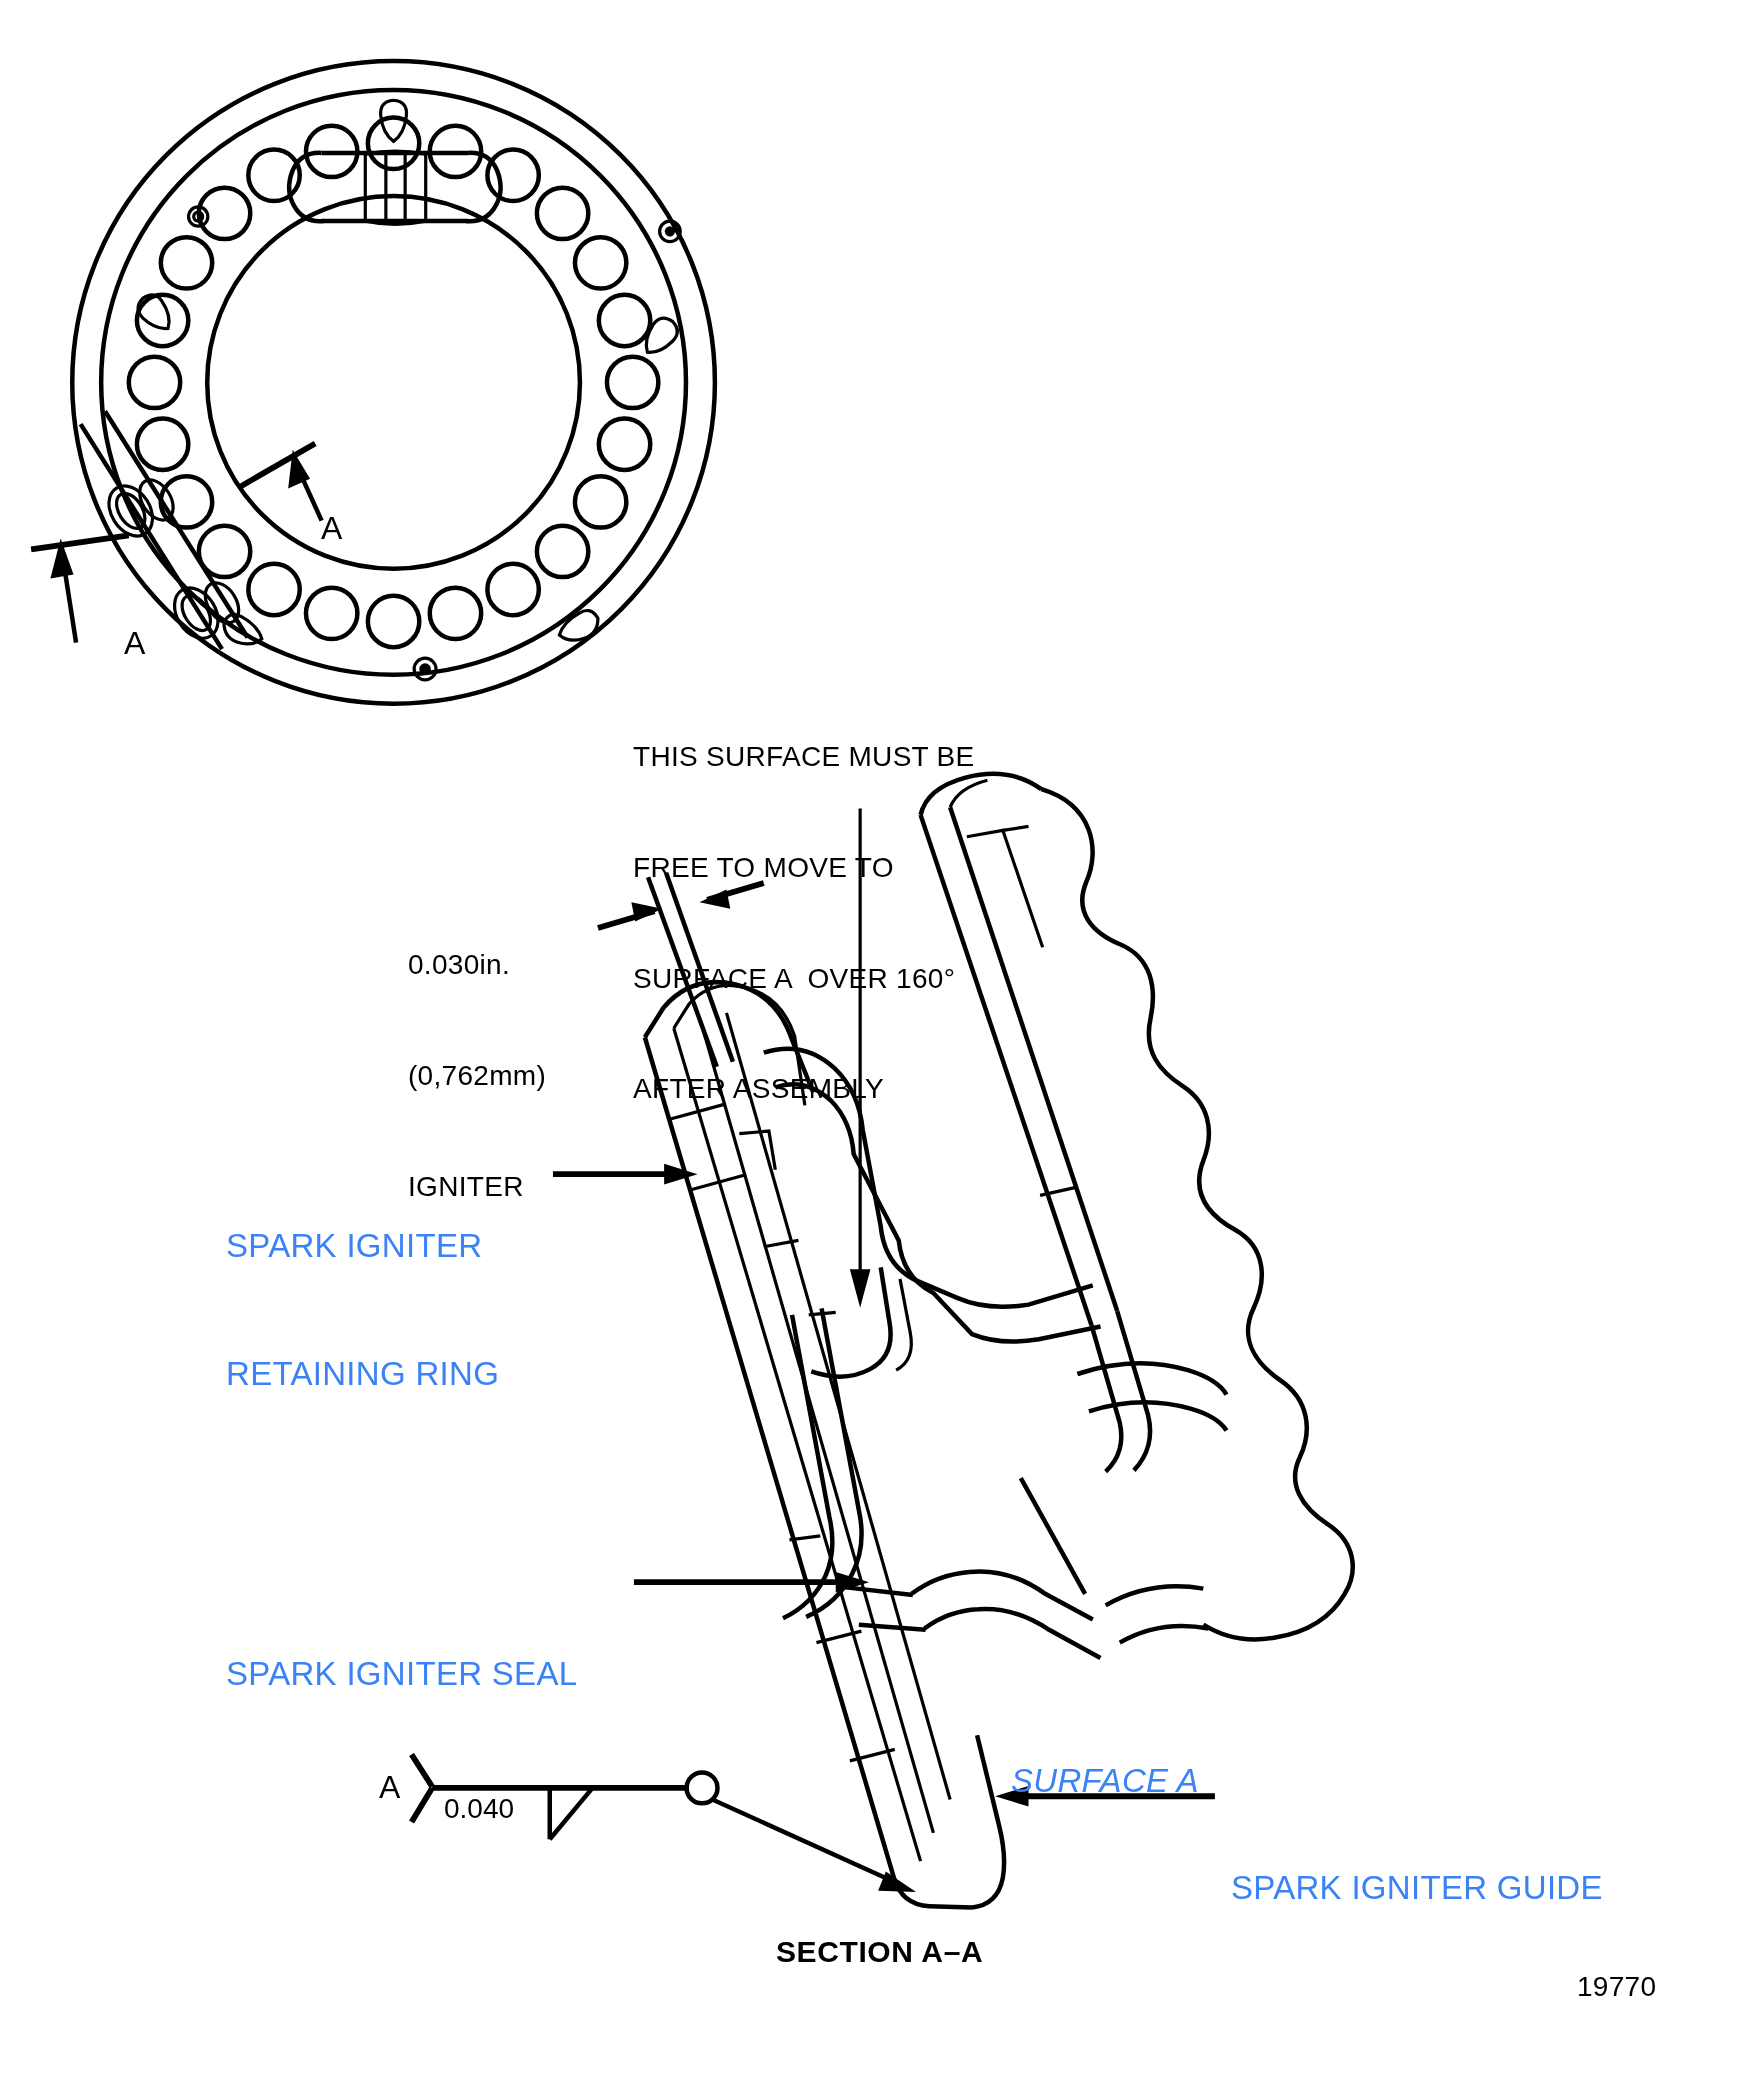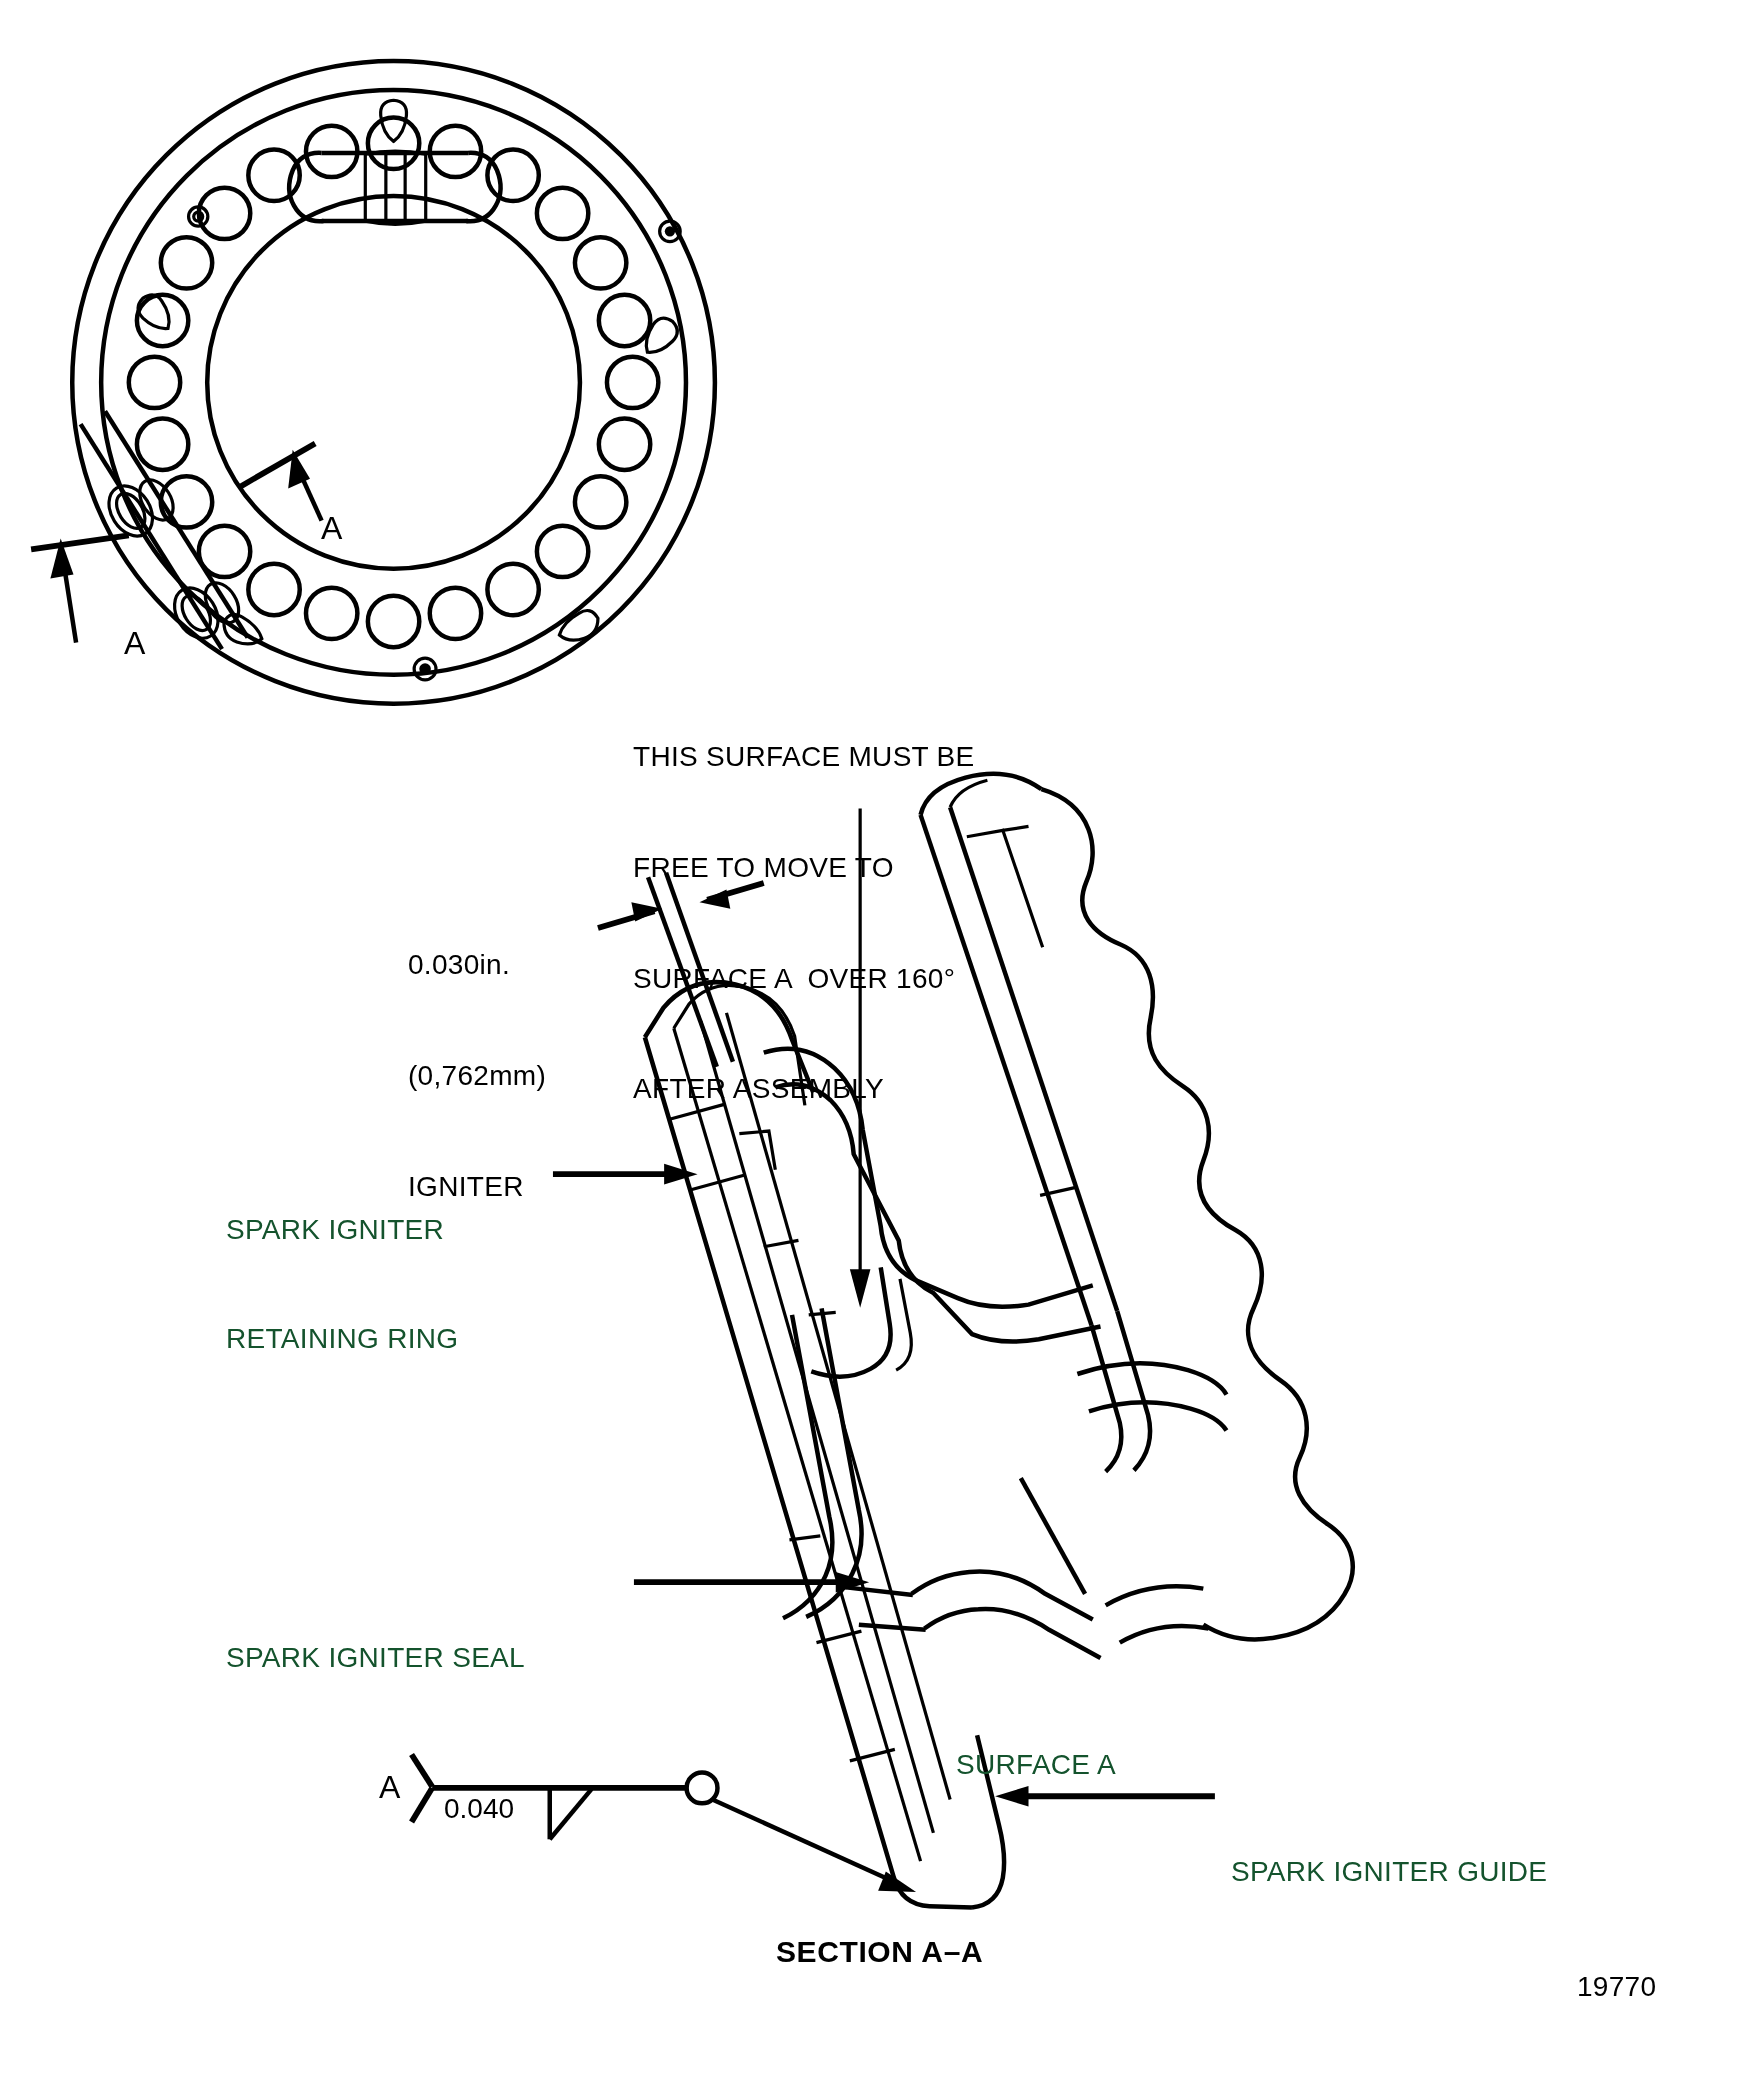--- a/index.html
+++ b/index.html
@@ -38,25 +38,25 @@
     font-size: 28px;
     letter-spacing: 0.3px;
     line-height: 1.32;
     white-space: pre;
     color: #000;
   }
   .note-center { }
   .lbl {
     position: absolute;
     font-family: "Liberation Sans", sans-serif;
-    font-size: 28px;
+    font-size: 33px;
     letter-spacing: 0.3px;
     line-height: 1.30;
     white-space: pre;
-    color: #14532d;
+    color: #3b82f6;
   }
   .section-caption {
     position: absolute;
     font-family: "Liberation Sans", sans-serif;
     font-size: 30px;
     letter-spacing: 0.6px;
     white-space: pre;
     color: #000;
   }
   .fig-number {
@@ -364,21 +364,21 @@
 
   <div class="lbl" style="left:226px; top:1139px; width:334px;">
     <div>SPARK IGNITER</div>
     <div>RETAINING RING</div>
   </div>
 
   <div class="lbl" style="left:226px; top:1567px; width:424px;">
     <div>SPARK IGNITER SEAL</div>
   </div>
 
-  <div class="lbl" style="left:956px; top:1674px; width:270px;">
+  <div class="lbl" style="left:1011px; top:1674px; width:270px;font-style:italic;">
     <div>SURFACE A</div>
   </div>
 
   <div class="lbl" style="left:1231px; top:1781px; width:450px;">
     <div>SPARK IGNITER GUIDE</div>
   </div>
 
   <div class="arrow-letter" style="left:379px; top:1769px;">A</div>
 
   <div class="gdt-val" style="left:444px; top:1793px;">0.040</div>

